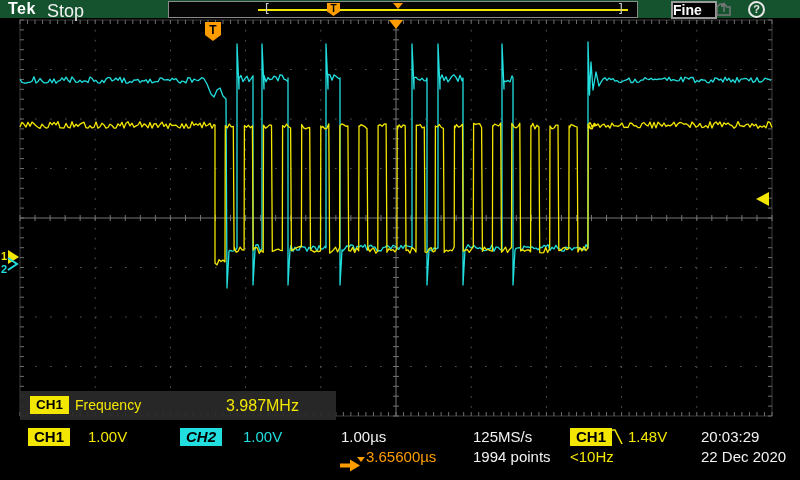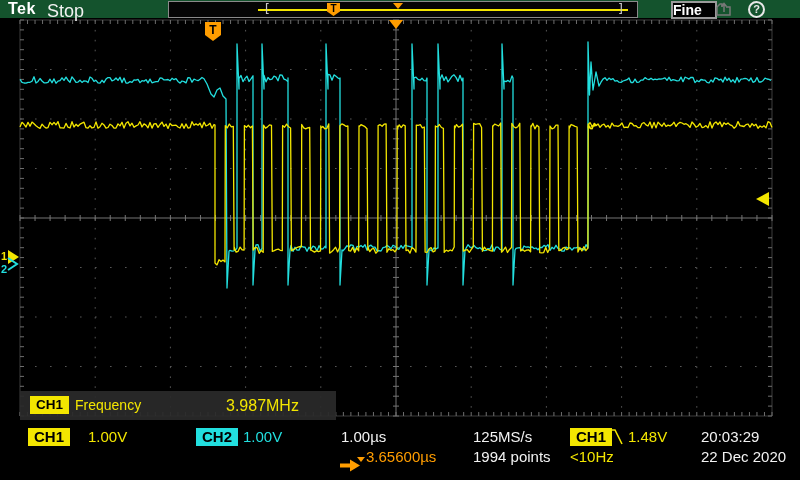--- a/index.html
+++ b/index.html
@@ -486,21 +486,21 @@
 
   <div id="measbar" class="abs">
     <span class="badge y">CH1</span>
     <span class="mlabel">Frequency</span>
     <span class="mvalue">3.987MHz</span>
   </div>
 
   <div id="bottombar" class="abs">
     <span class="bb badge y r1" style="left:28px;">CH1</span>
     <span class="bb yl r1" style="left:88px;">1.00V</span>
-    <span class="bb badge c r1" style="left:196px;">CH2</span>
+    <span class="bb badge c r1" style="left:180px;font-style:italic;">CH2</span>
     <span class="bb cy r1" style="left:243px;">1.00V</span>
     <span class="bb w r1" style="left:341px;">1.00µs</span>
     <span class="bb w r1" style="left:473px;">125MS/s</span>
     <span class="bb badge y r1" style="left:570px;">CH1</span>
     <svg class="bb r1" style="left:608px;top:7px;" width="18" height="19" viewBox="0 0 18 19">
       <path d="M1 3 L7 3 L14 17" fill="none" stroke="#f3e600" stroke-width="1.6"></path>
     </svg>
     <span class="bb yl r1" style="left:628px;text-align:right;">1.48V</span>
     <span class="bb w r1" style="left:701px;">20:03:29</span>
 

